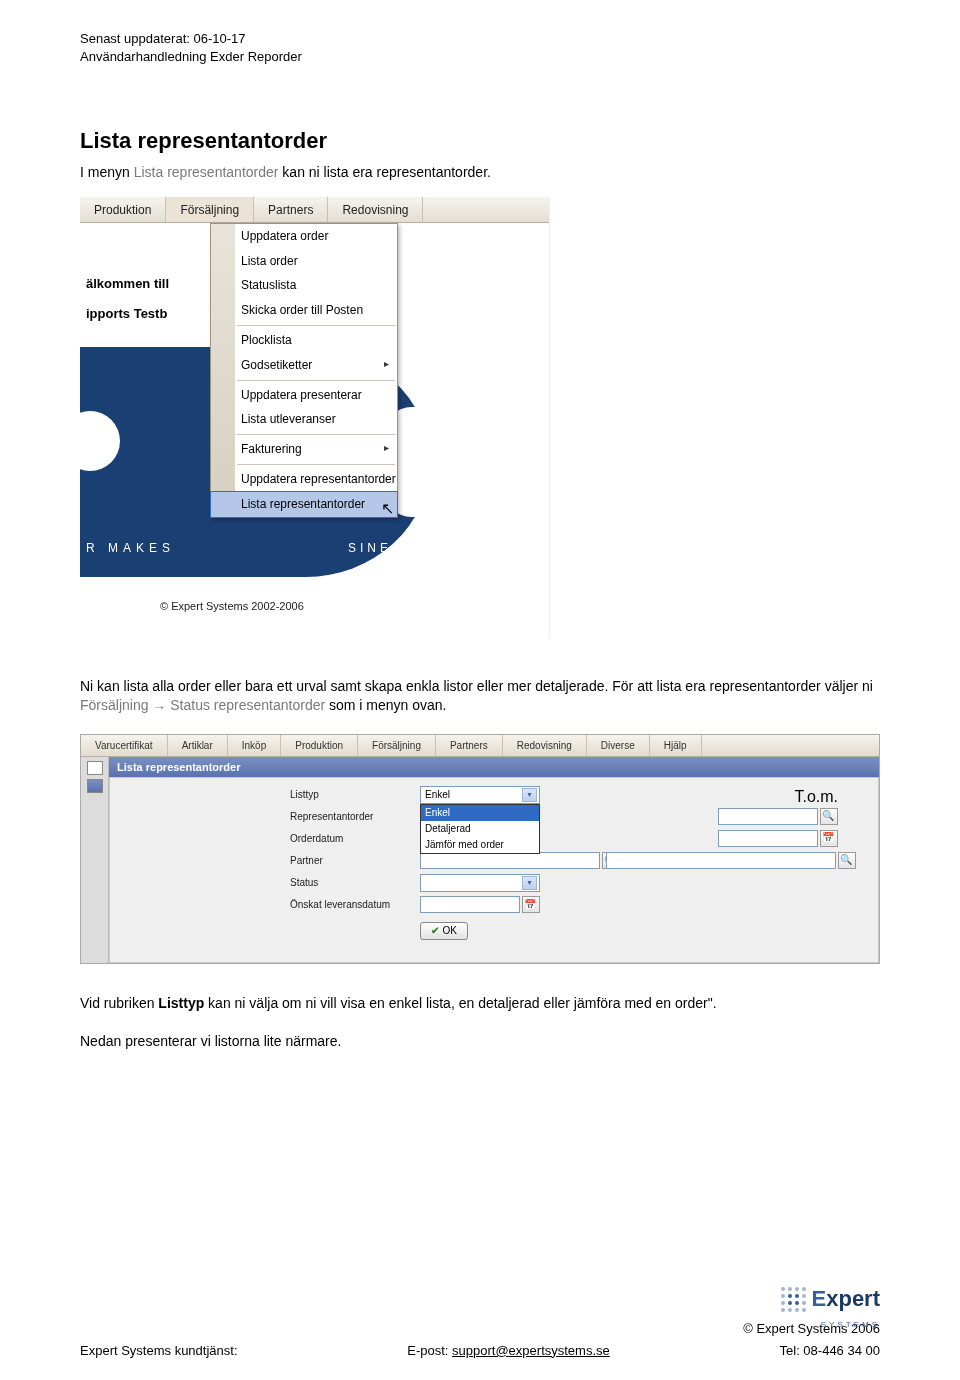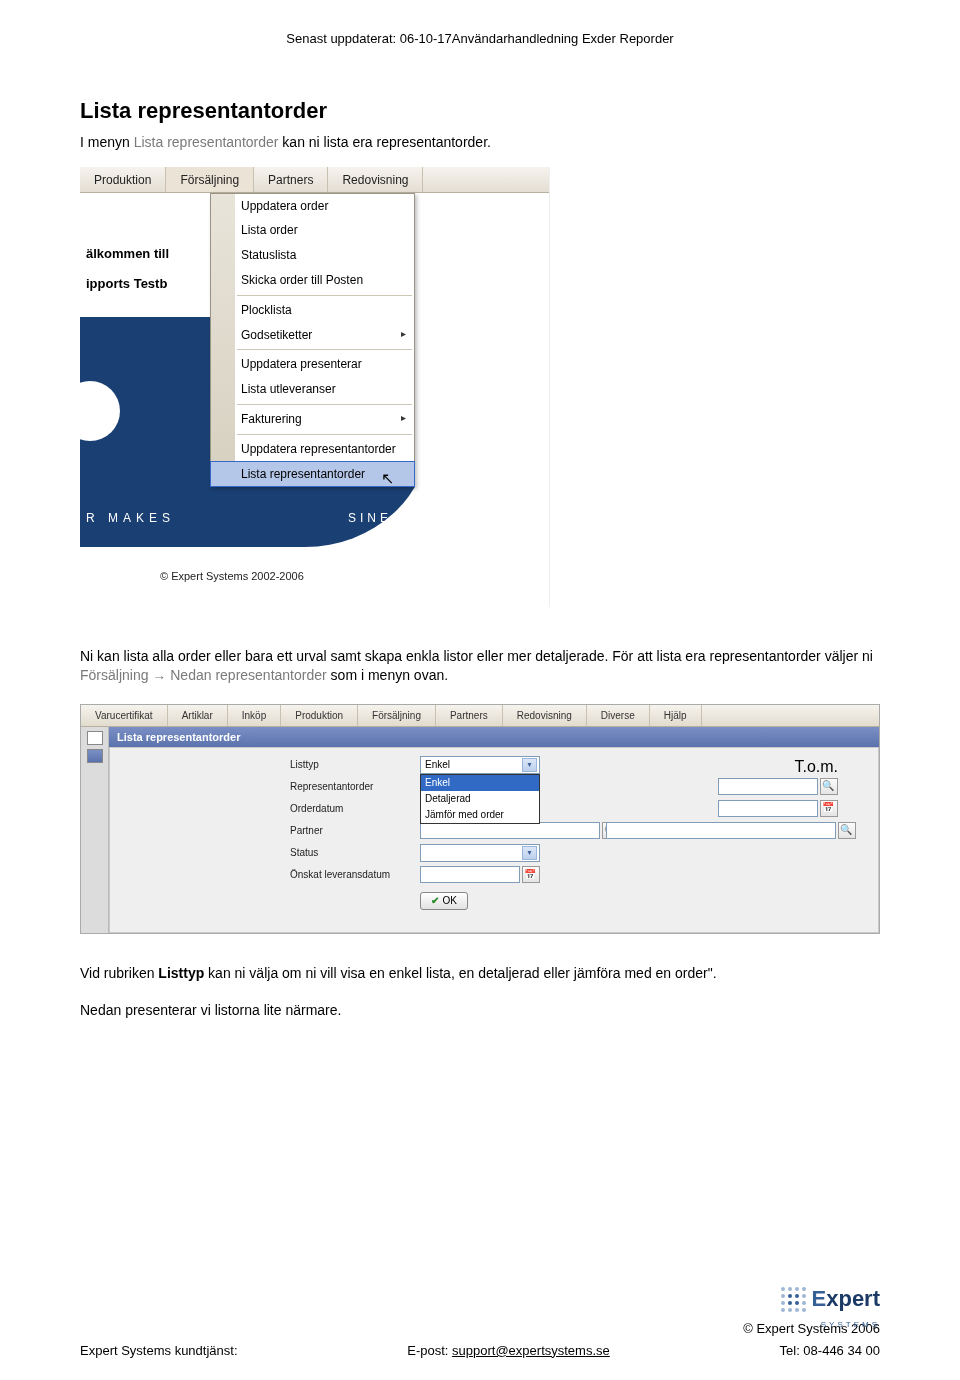--- a/index.html
+++ b/index.html
@@ -12,23 +12,24 @@
     font-size: 14px;
     line-height: 1.4;
   }
   .page {
     padding: 30px 80px 20px 80px;
     min-height: 1380px;
     position: relative;
   }
   .header-row {
     display: flex;
-    justify-content: center;
+    justify-content: space-between;
     font-size: 13px;
-    margin-bottom: 48px;
+    margin-bottom: 60px;
+    flex-direction: column;
   }
   h2.section-title {
     font-size: 22px;
     font-weight: bold;
     margin-bottom: 6px;
   }
   .intro-text { margin-bottom: 14px; }
   .gray-link { color: #7a7a7a; }
 
   
@@ -118,21 +119,21 @@
     bottom: 22px;
     left: 80px;
     font-size: 11px;
     font-family: Verdana, sans-serif;
     color: #222;
   }
   .s1-menu {
     position: absolute;
     top: 26px;
     left: 130px;
-    width: 205px;
+    width: 188px;
     background: #fff;
     border: 1px solid #9a9484;
     box-shadow: 2px 2px 4px rgba(0,0,0,0.25);
     font-size: 12px;
   }
   .s1-menu-stripe {
     position: absolute;
     top: 0; left: 0; bottom: 0;
     width: 24px;
     background: linear-gradient(#e8e4d9, #d6d0c0);
@@ -407,21 +408,21 @@
           <div class="s1-menu-item arrow">Fakturering</div>
           <div class="s1-menu-sep"></div>
           <div class="s1-menu-item">Uppdatera representantorder</div>
           <div class="s1-menu-item highlight">Lista representantorder</div>
         </div>
       <span class="s1-cursor">↖</span>
     </div>
   </div>
 
   <p class="body-para">
-    <span>Ni kan lista alla order eller bara ett urval samt skapa enkla listor eller mer detaljerade. För att lista era representantorder väljer ni </span><span class="gray-link">Försäljning → Nedan representantorder</span><span> som i menyn ovan.</span>
+    <span>Ni kan lista alla order eller bara ett urval samt skapa enkla listor eller mer detaljerade. För att lista era representantorder väljer ni </span><span class="gray-link">Försäljning → Status representantorder</span><span> som i menyn ovan.</span>
   </p>
 
   <div class="shot2">
     <div class="s2-tabs" id="s2-tabs">
         <div class="s2-tab">Varucertifikat</div>
         <div class="s2-tab">Artiklar</div>
         <div class="s2-tab">Inköp</div>
         <div class="s2-tab">Produktion</div>
         <div class="s2-tab">Försäljning</div>
         <div class="s2-tab">Partners</div>

